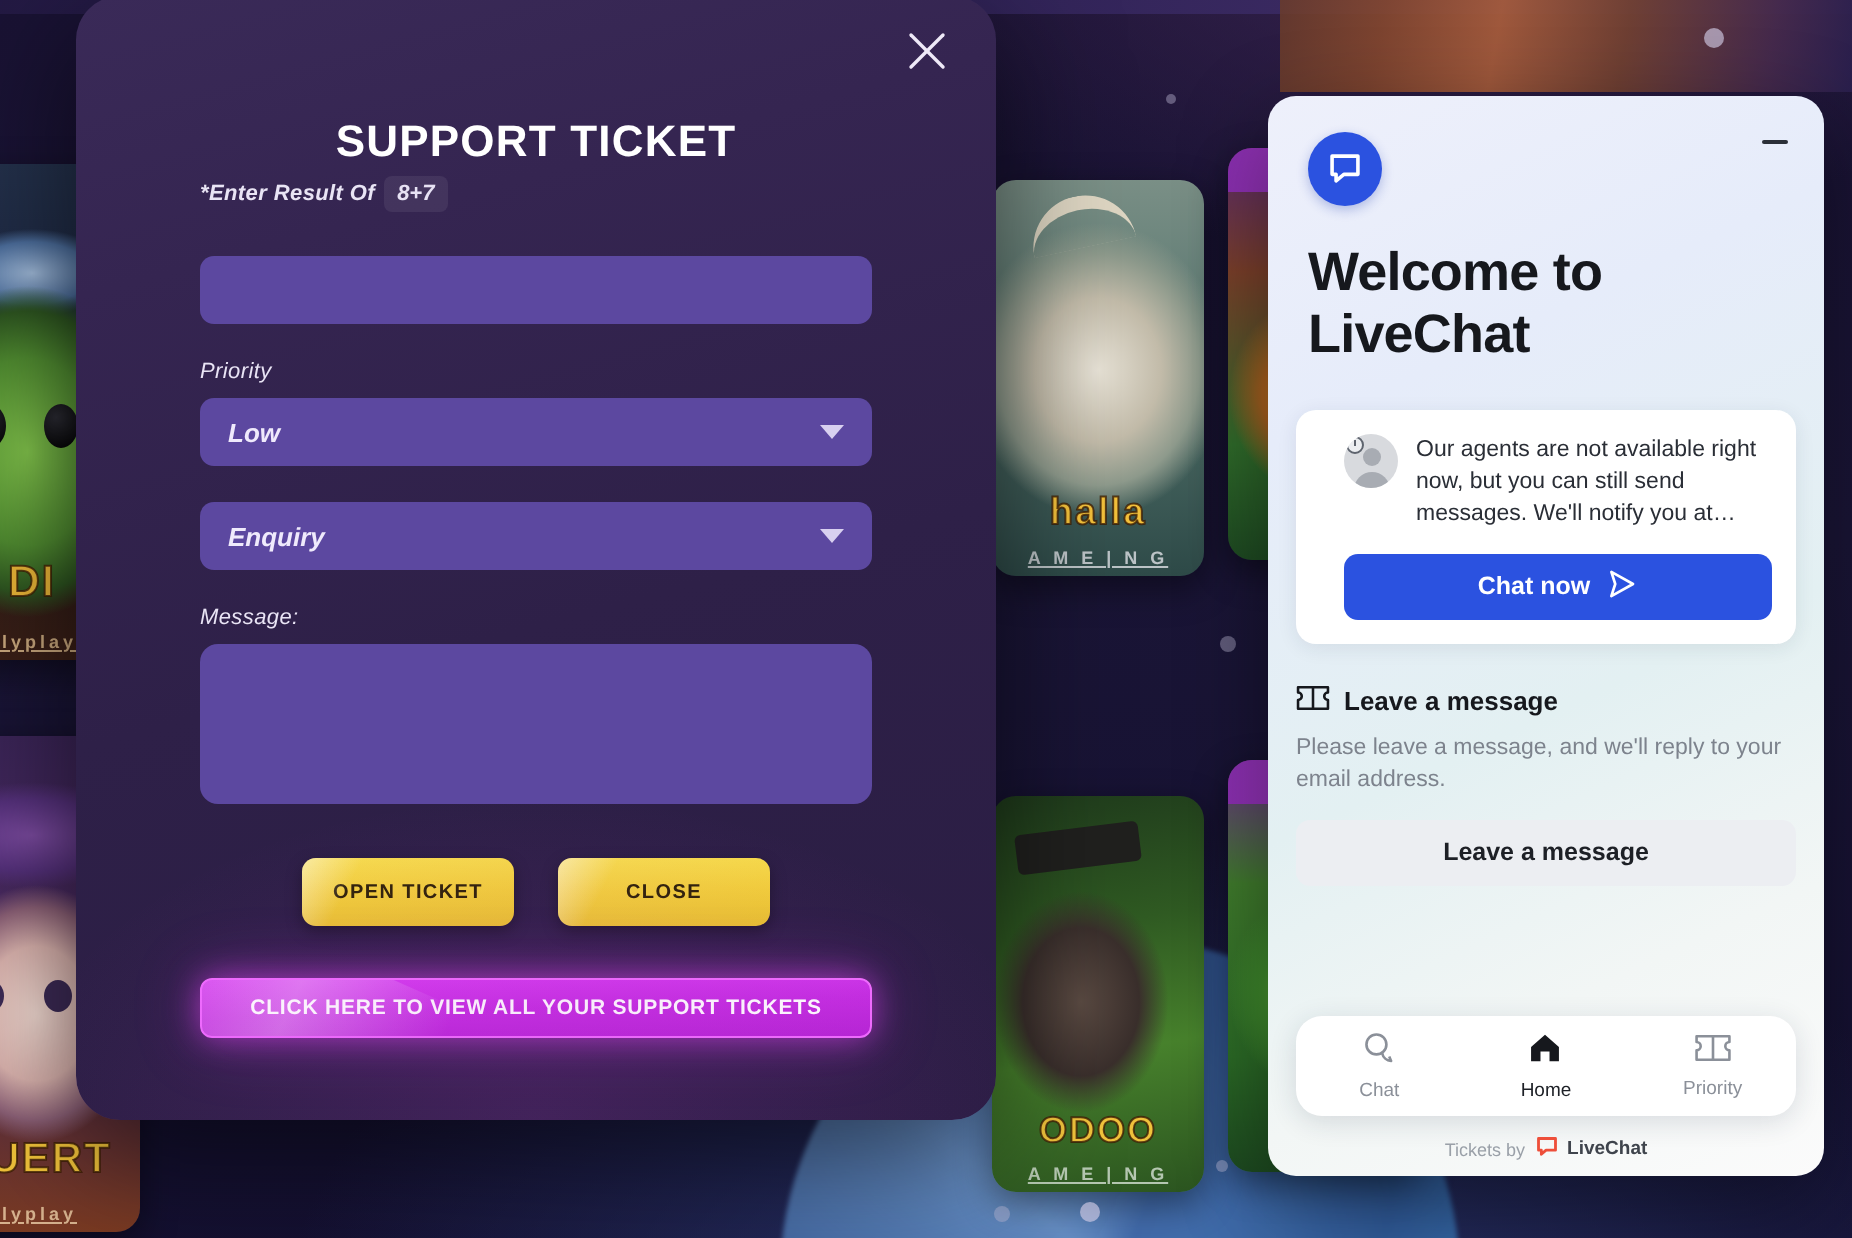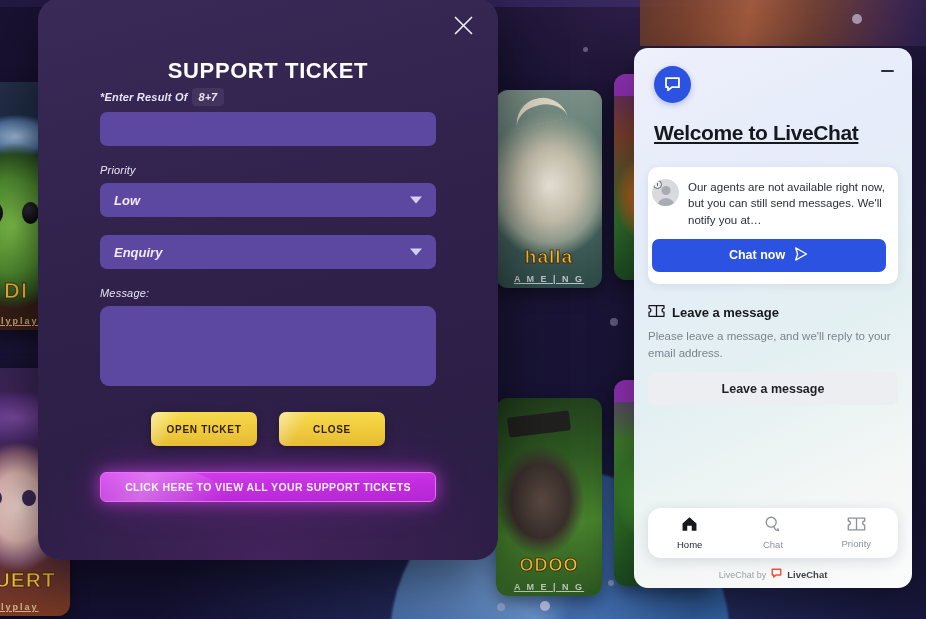--- a/index.html
+++ b/index.html
@@ -170,21 +170,21 @@
     position: absolute; top: 60px; left: 0; right: 0;
     text-align: center; color: #fff;
     font-size: 22px; font-weight: 700; letter-spacing: .6px;
   }
   .form { position: absolute; left: 62px; top: 90px; width: 336px; }
 
   .field-label {
     font-size: 11px; font-style: italic; font-weight: 400;
     color: #e9e4f5; margin-bottom: 7px; letter-spacing: .2px;
   }
-  .captcha-row { display: flex; align-items: center; gap: 4px; margin-bottom: 6px; }
+  .captcha-row { display: flex; align-items: center; gap: 4px; margin-bottom: 22px; }
   .captcha-label {
     font-size: 11px; font-style: italic; font-weight: 700;
     color: #e9e4f5; letter-spacing: .2px;
   }
   .captcha-val {
     font-size: 11px; font-style: italic; font-weight: 700;
     color: #e7e2f4; background: rgba(255,255,255,.07);
     padding: 3px 7px; border-radius: 4px;
   }
   .inp {
@@ -253,26 +253,26 @@
     display: flex; align-items: center; justify-content: center;
   }
   .lc-min i { display: block; width: 13px; height: 2.5px; background: #2b2f38; border-radius: 2px; }
   .lc-avatar {
     margin: 18px 0 0 20px; width: 37px; height: 37px; border-radius: 50%;
     background: #2b52e0; display: flex; align-items: center; justify-content: center;
     box-shadow: 0 2px 6px rgba(30,60,180,.3);
   }
   .lc-welcome {
     margin: 18px 20px 0 20px;
-    font-size: 21px; line-height: 1.14; font-weight: 700;
-    color: #16181d; letter-spacing: -.4px; text-decoration: underline;
+    font-size: 27px; line-height: 1.14; font-weight: 700;
+    color: #16181d; letter-spacing: -.4px;
   }
   .lc-card {
     margin: 22px 14px 0 14px; background: #fff; border-radius: 10px;
-    padding: 12px 12px 12px 4px;
+    padding: 12px 12px 12px 24px;
     box-shadow: 0 2px 10px rgba(30,40,70,.09);
   }
   .lc-msg-row { display: flex; gap: 9px; align-items: flex-start; }
   .lc-agent-av {
     flex: 0 0 auto; width: 27px; height: 27px; border-radius: 50%;
     background: #d8dade; position: relative; overflow: hidden;
   }
   .lc-agent-av .head {
     position: absolute; left: 50%; top: 7px; transform: translateX(-50%);
     width: 9px; height: 9px; border-radius: 50%; background: #a8acb3;
@@ -485,50 +485,50 @@
             </svg>
           </span>
           <span>Leave a message</span>
         </div>
         <div class="lc-sec-sub">Please leave a message, and we'll reply to your email address.</div>
         <button class="lc-leave">Leave a message</button>
       </div>
     </div>
 
     <div class="lc-nav">
-      <div class="lc-nav-item active">
-        <span>
-          <svg width="17" height="16" viewBox="0 0 18 17">
-              <path d="M9 1.4 16.4 8v7.6h-5V10.4h-4.8v5.2h-5V8z" fill="#16181d"></path>
-            </svg>
-        </span>
-        <span class="lbl">Home</span>
-      </div>
       <div class="lc-nav-item">
         <span>
           <svg width="18" height="16" viewBox="0 0 19 17">
             <circle cx="7.6" cy="6.6" r="5.3" fill="none" stroke="#8b9099" stroke-width="1.4"></circle>
             <path d="M10.6 11.2a5.3 5.3 0 0 0 4.8 4.2l-1-2.4" fill="none" stroke="#8b9099" stroke-width="1.4" stroke-linejoin="round"></path>
           </svg>
         </span>
         <span class="lbl">Chat</span>
       </div>
+      <div class="lc-nav-item active">
+        <span>
+          <svg width="17" height="16" viewBox="0 0 18 17">
+              <path d="M9 1.4 16.4 8v7.6h-5V10.4h-4.8v5.2h-5V8z" fill="#16181d"></path>
+            </svg>
+        </span>
+        <span class="lbl">Home</span>
+      </div>
       <div class="lc-nav-item">
         <span>
           <svg width="19" height="14" viewBox="0 0 20 15">
             <path d="M1.2 1.2h17.6v3.1a2.2 2.2 0 0 0 0 4.4v5.1H1.2V8.7a2.2 2.2 0 0 0 0-4.4z" fill="none" stroke="#8b9099" stroke-width="1.4" stroke-linejoin="round"></path>
             <line x1="10" y1="1.2" x2="10" y2="13.8" stroke="#8b9099" stroke-width="1.4"></line>
           </svg>
         </span>
         <span class="lbl">Priority</span>
       </div>
     </div>
 
     <div class="lc-foot">
-      <span>LiveChat by</span>
+      <span>Tickets by</span>
       <span>
         <svg width="11" height="11" viewBox="0 0 14 14">
           <path d="M1.6 1.6h10.8v7.4H6.4l-3 2.6V9H1.6z" fill="none" stroke="#ee4f3a" stroke-width="1.8" stroke-linejoin="round"></path>
         </svg>
       </span>
       <span class="lcname">LiveChat</span>
     </div>
   </div>
 
 </div>

